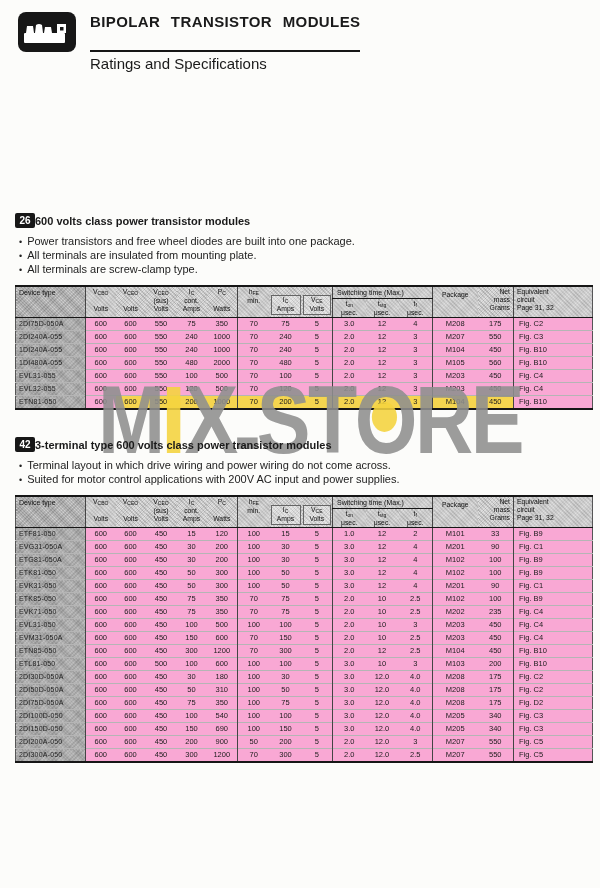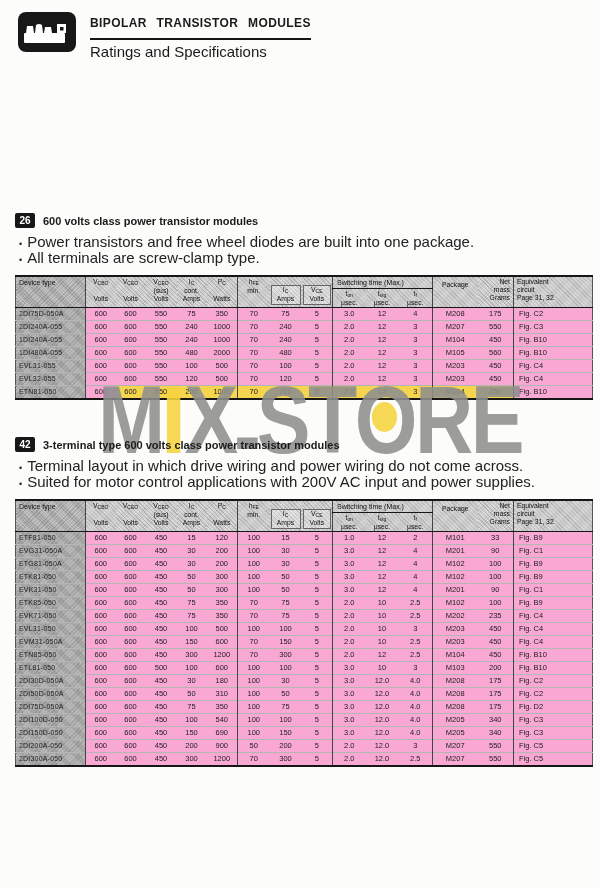--- a/index.html
+++ b/index.html
@@ -3,34 +3,34 @@
 <meta charset="utf-8">
 <style>
   html,body{margin:0;padding:0;background:#ddd;}
   .page{position:relative;width:600px;height:888px;background:#fcfcfa;overflow:hidden;
         font-family:"Liberation Sans",sans-serif;color:#1a1a1a;}
 
   
   .hdr{position:absolute;top:12px;left:18px;display:flex;align-items:flex-start;}
   .logo{width:58px;height:40px;flex:0 0 auto;}
   .titles{margin-left:14px;padding-top:1px;}
-  .title{font-size:12px;font-weight:bold;letter-spacing:.4px;word-spacing:6px;margin:0;
-         border-bottom:2px solid #161616;padding-bottom:8px;display:inline-block;}
+  .title{font-size:15px;font-weight:bold;letter-spacing:.4px;word-spacing:6px;margin:0;
+         border-bottom:2px solid #161616;padding-bottom:20px;display:inline-block;}
   .subtitle{font-size:15px;font-weight:normal;margin:3px 0 0 0;}
 
   
   .sec{position:absolute;left:15px;width:578px;}
   .sec26{top:213px;z-index:3;}
   .sec27{top:437px;z-index:6;}
   .sec-head{display:flex;align-items:center;margin-bottom:7px;}
   .badge{display:inline-flex;align-items:center;justify-content:center;background:#171717;color:#fff;
-         font-weight:bold;font-size:10px;width:20px;height:15px;border-radius:2px;margin-right:8px;flex:0 0 auto;}
+         font-weight:bold;font-size:10px;width:20px;height:15px;border-radius:2px;flex:0 0 auto;}
   .sec-title{font-size:11px;font-weight:bold;}
   ul.bullets{list-style:none;margin:0 0 8px 0;padding:0 0 0 4px;}
-  ul.bullets li{font-size:15px;line-height:13px;color:#222;}
+  ul.bullets li{font-size:11px;line-height:13px;color:#222;}
   ul.bullets li::before{content:"•";margin-right:5px;font-size:9px;}
 
   
   table.spec{border-collapse:collapse;table-layout:fixed;width:578px;
              border-left:1px solid #555;border-right:1px solid #555;
              border-top:2px solid #161616;border-bottom:2px solid #161616;background:#f9a8d4;}
   .spec thead th{
      background-color:#dedede;
      background-image:repeating-linear-gradient(45deg,rgba(0,0,0,.14) 0 1px,transparent 1px 3px),
                       repeating-linear-gradient(-45deg,rgba(0,0,0,.09) 0 1px,transparent 1px 2px);
@@ -94,20 +94,21 @@
     </div>
   </div>
 
   <div class="sec sec26">
     <div class="sec-head">
       <span class="badge">26</span>
       <span class="sec-title">600 volts class power transistor modules</span>
     </div>
     <ul class="bullets">
         <li>Power transistors and free wheel diodes are built into one package.</li>
+        <li>All terminals are insulated from mounting plate.</li>
         <li>All terminals are screw-clamp type.</li>
       </ul>
     <table class="spec">
         <colgroup>
           <col style="width:70px">
           <col style="width:30px">
           <col style="width:30px">
           <col style="width:31px">
           <col style="width:30px">
           <col style="width:31px">

